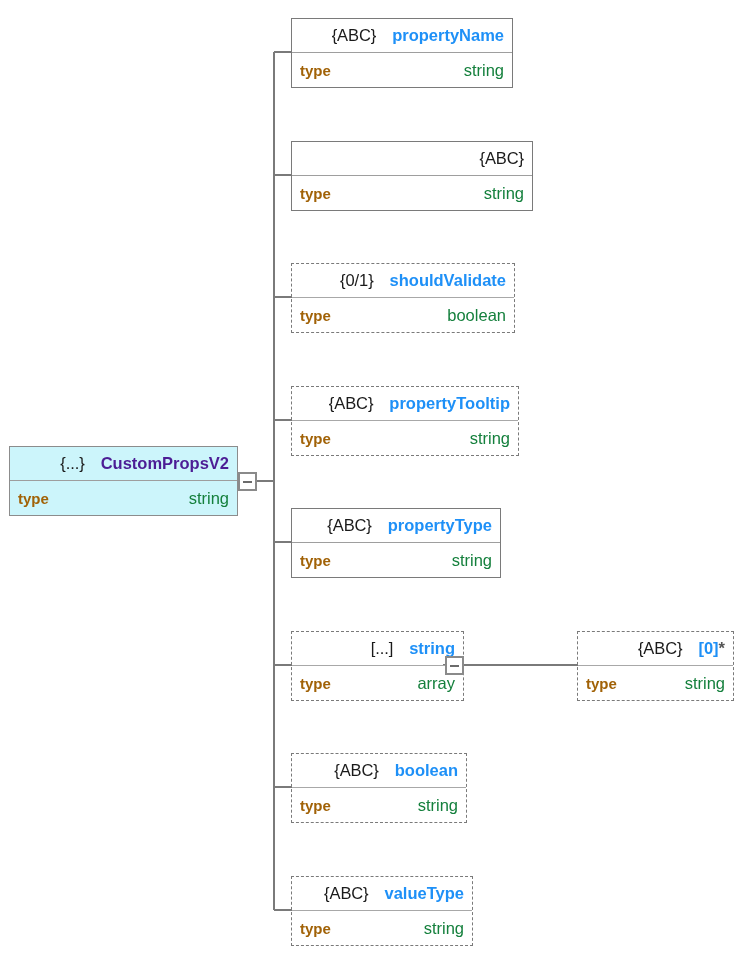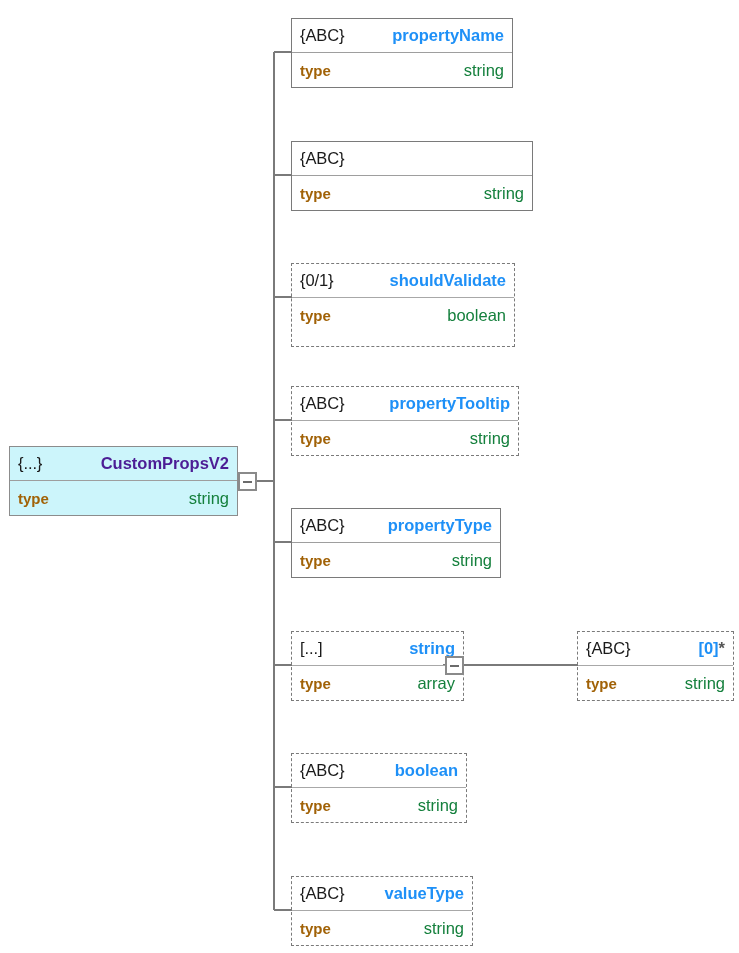--- a/index.html
+++ b/index.html
@@ -52,20 +52,21 @@
     box-sizing: border-box;
     display: flex;
     align-items: center;
     justify-content: space-between;
     padding: 0 8px;
     height: 34px;
     white-space: nowrap;
   }
   .node-row.head {
     border-bottom: 1.4px solid #9e9e9e;
+    justify-content: flex-end;
   }
   .node.optional .node-row.head {
     border-bottom: 1.4px solid #a8a8a8;
   }
 
   .occur {
     font-size: 16.5px;
     color: #1a1a1a;
     font-weight: 400;
     letter-spacing: -0.1px;
@@ -169,21 +170,21 @@
   <div class="node" style="left:291px; top:141px; width:242px; height:70px;">
     <div class="node-row head">
       <span class="occur">{ABC}</span>
     </div>
     <div class="node-row">
       <span class="key">type</span>
       <span class="val">string</span>
     </div>
   </div>
 
-  <div class="node optional" style="left:291px; top:263px; width:224px; height:84px;">
+  <div class="node optional" style="left:291px; top:263px; width:224px; height:70px;">
     <div class="node-row head">
       <span class="occur">{0/1}</span>
       <span class="name">shouldValidate</span>
     </div>
     <div class="node-row">
       <span class="key">type</span>
       <span class="val">boolean</span>
     </div>
   </div>
 

